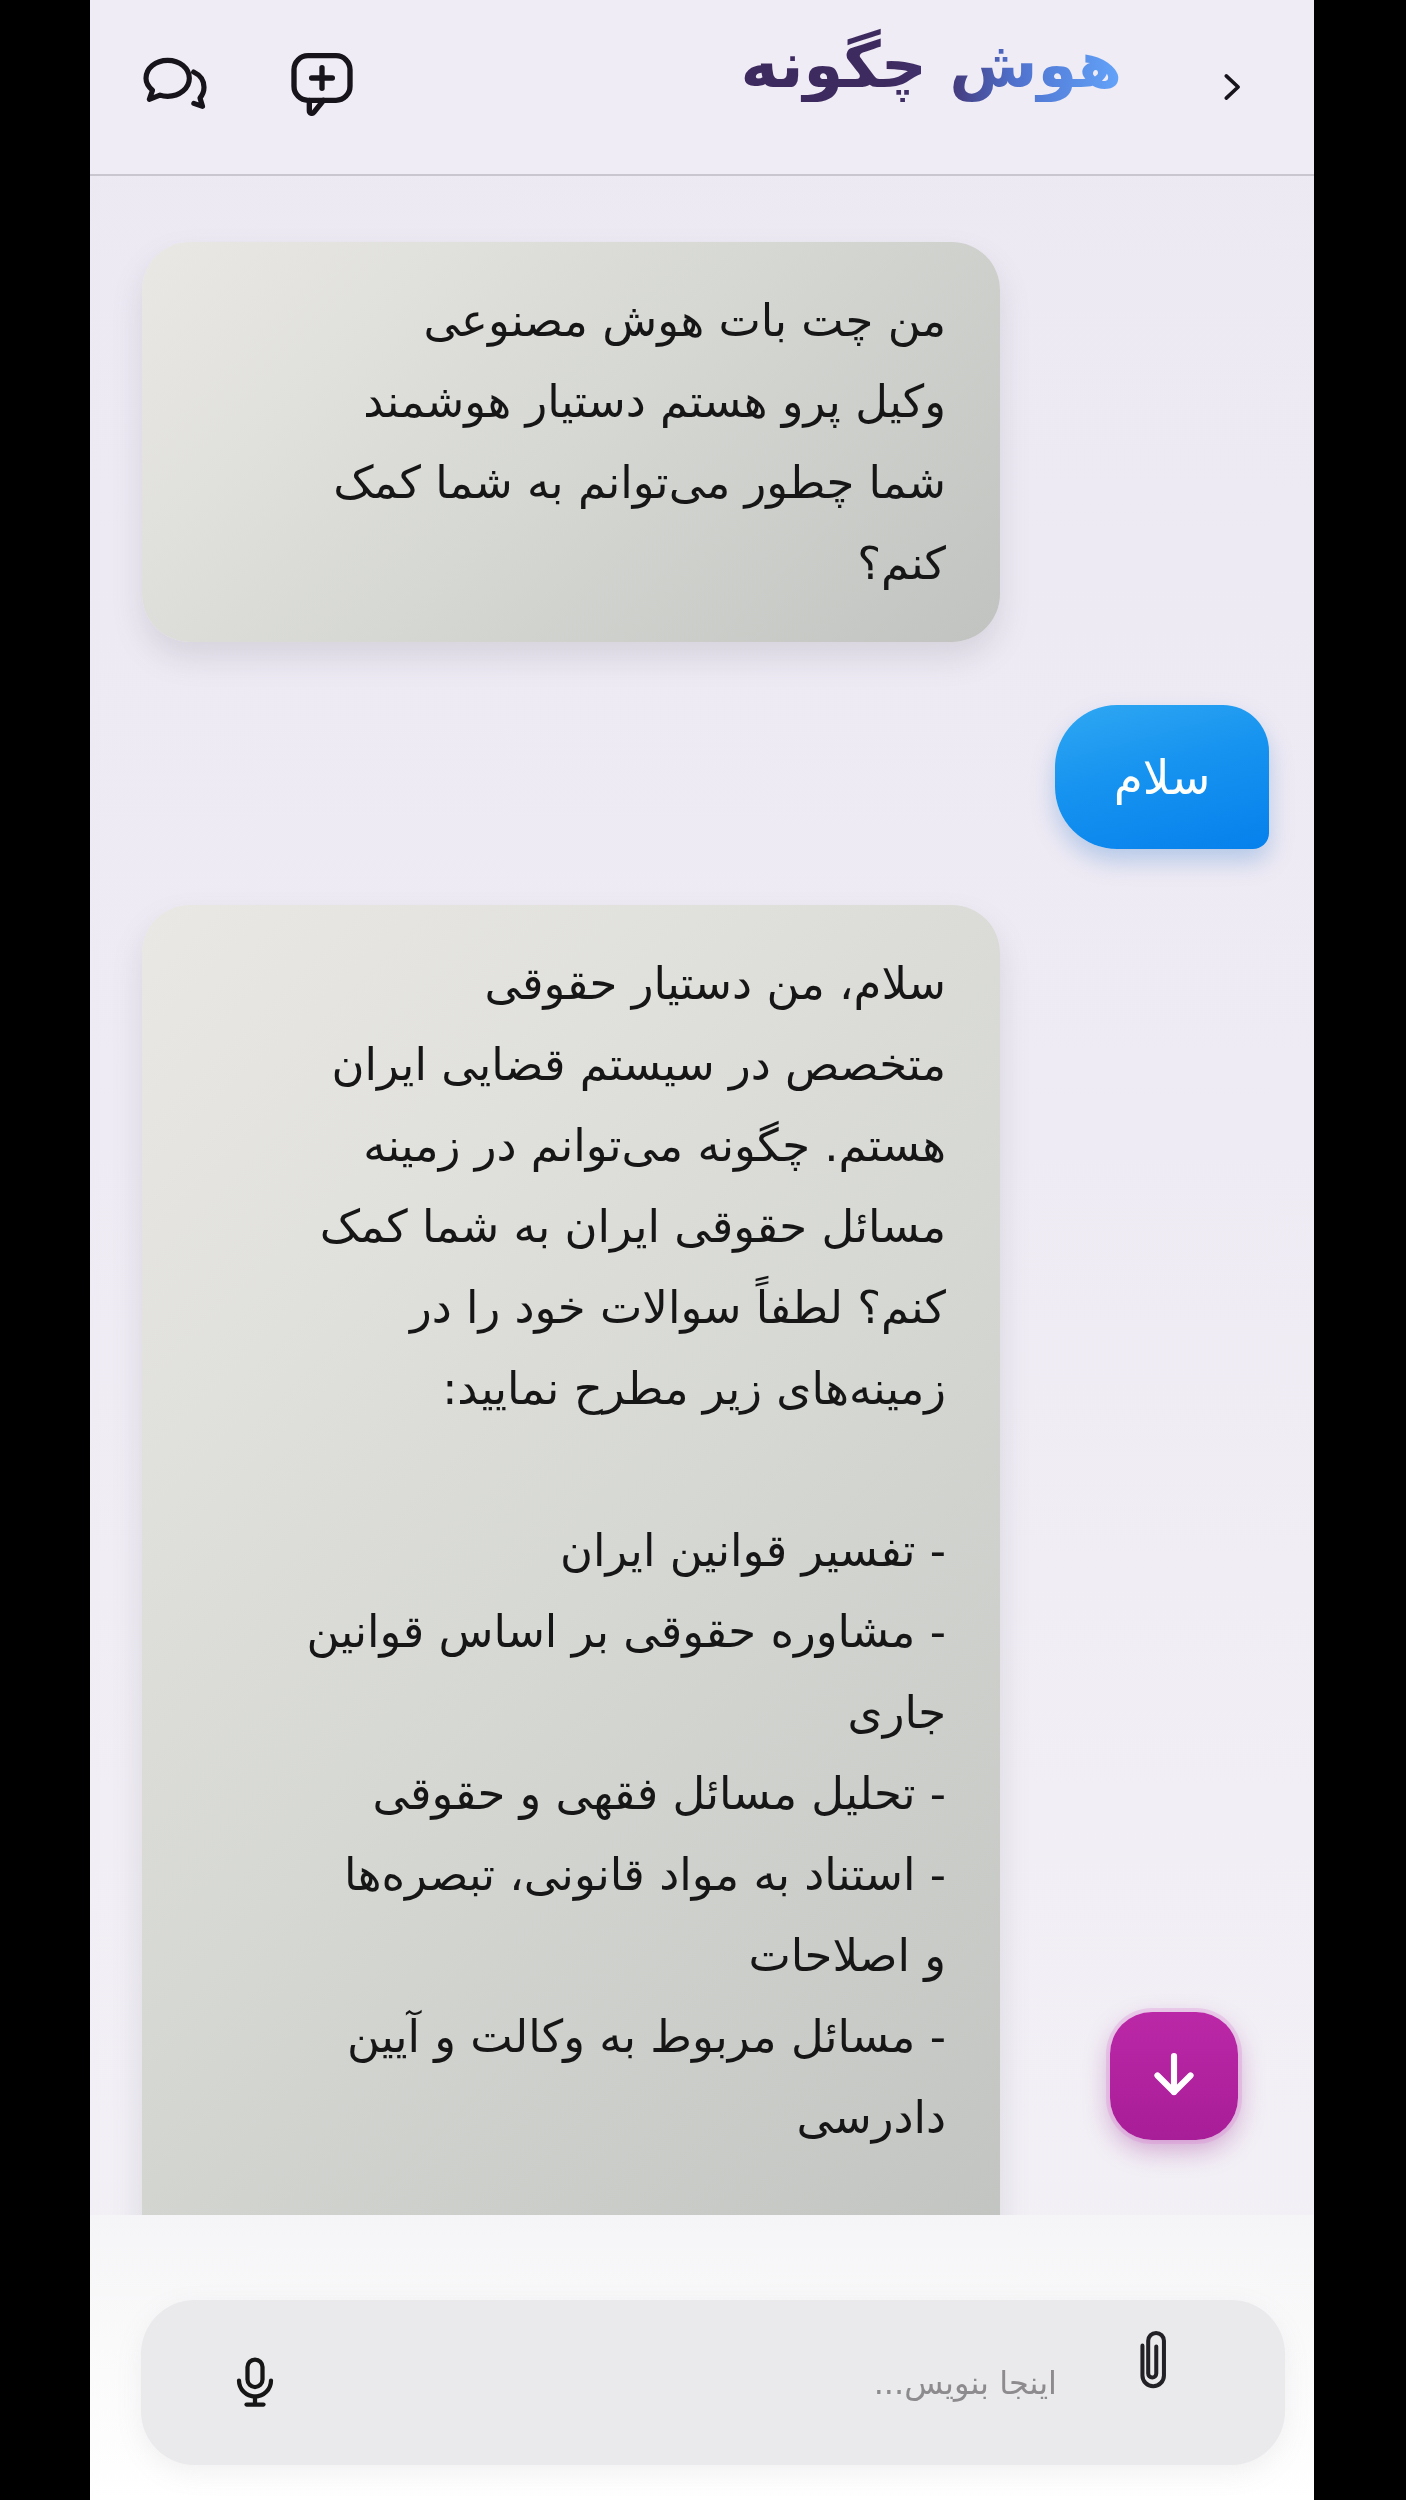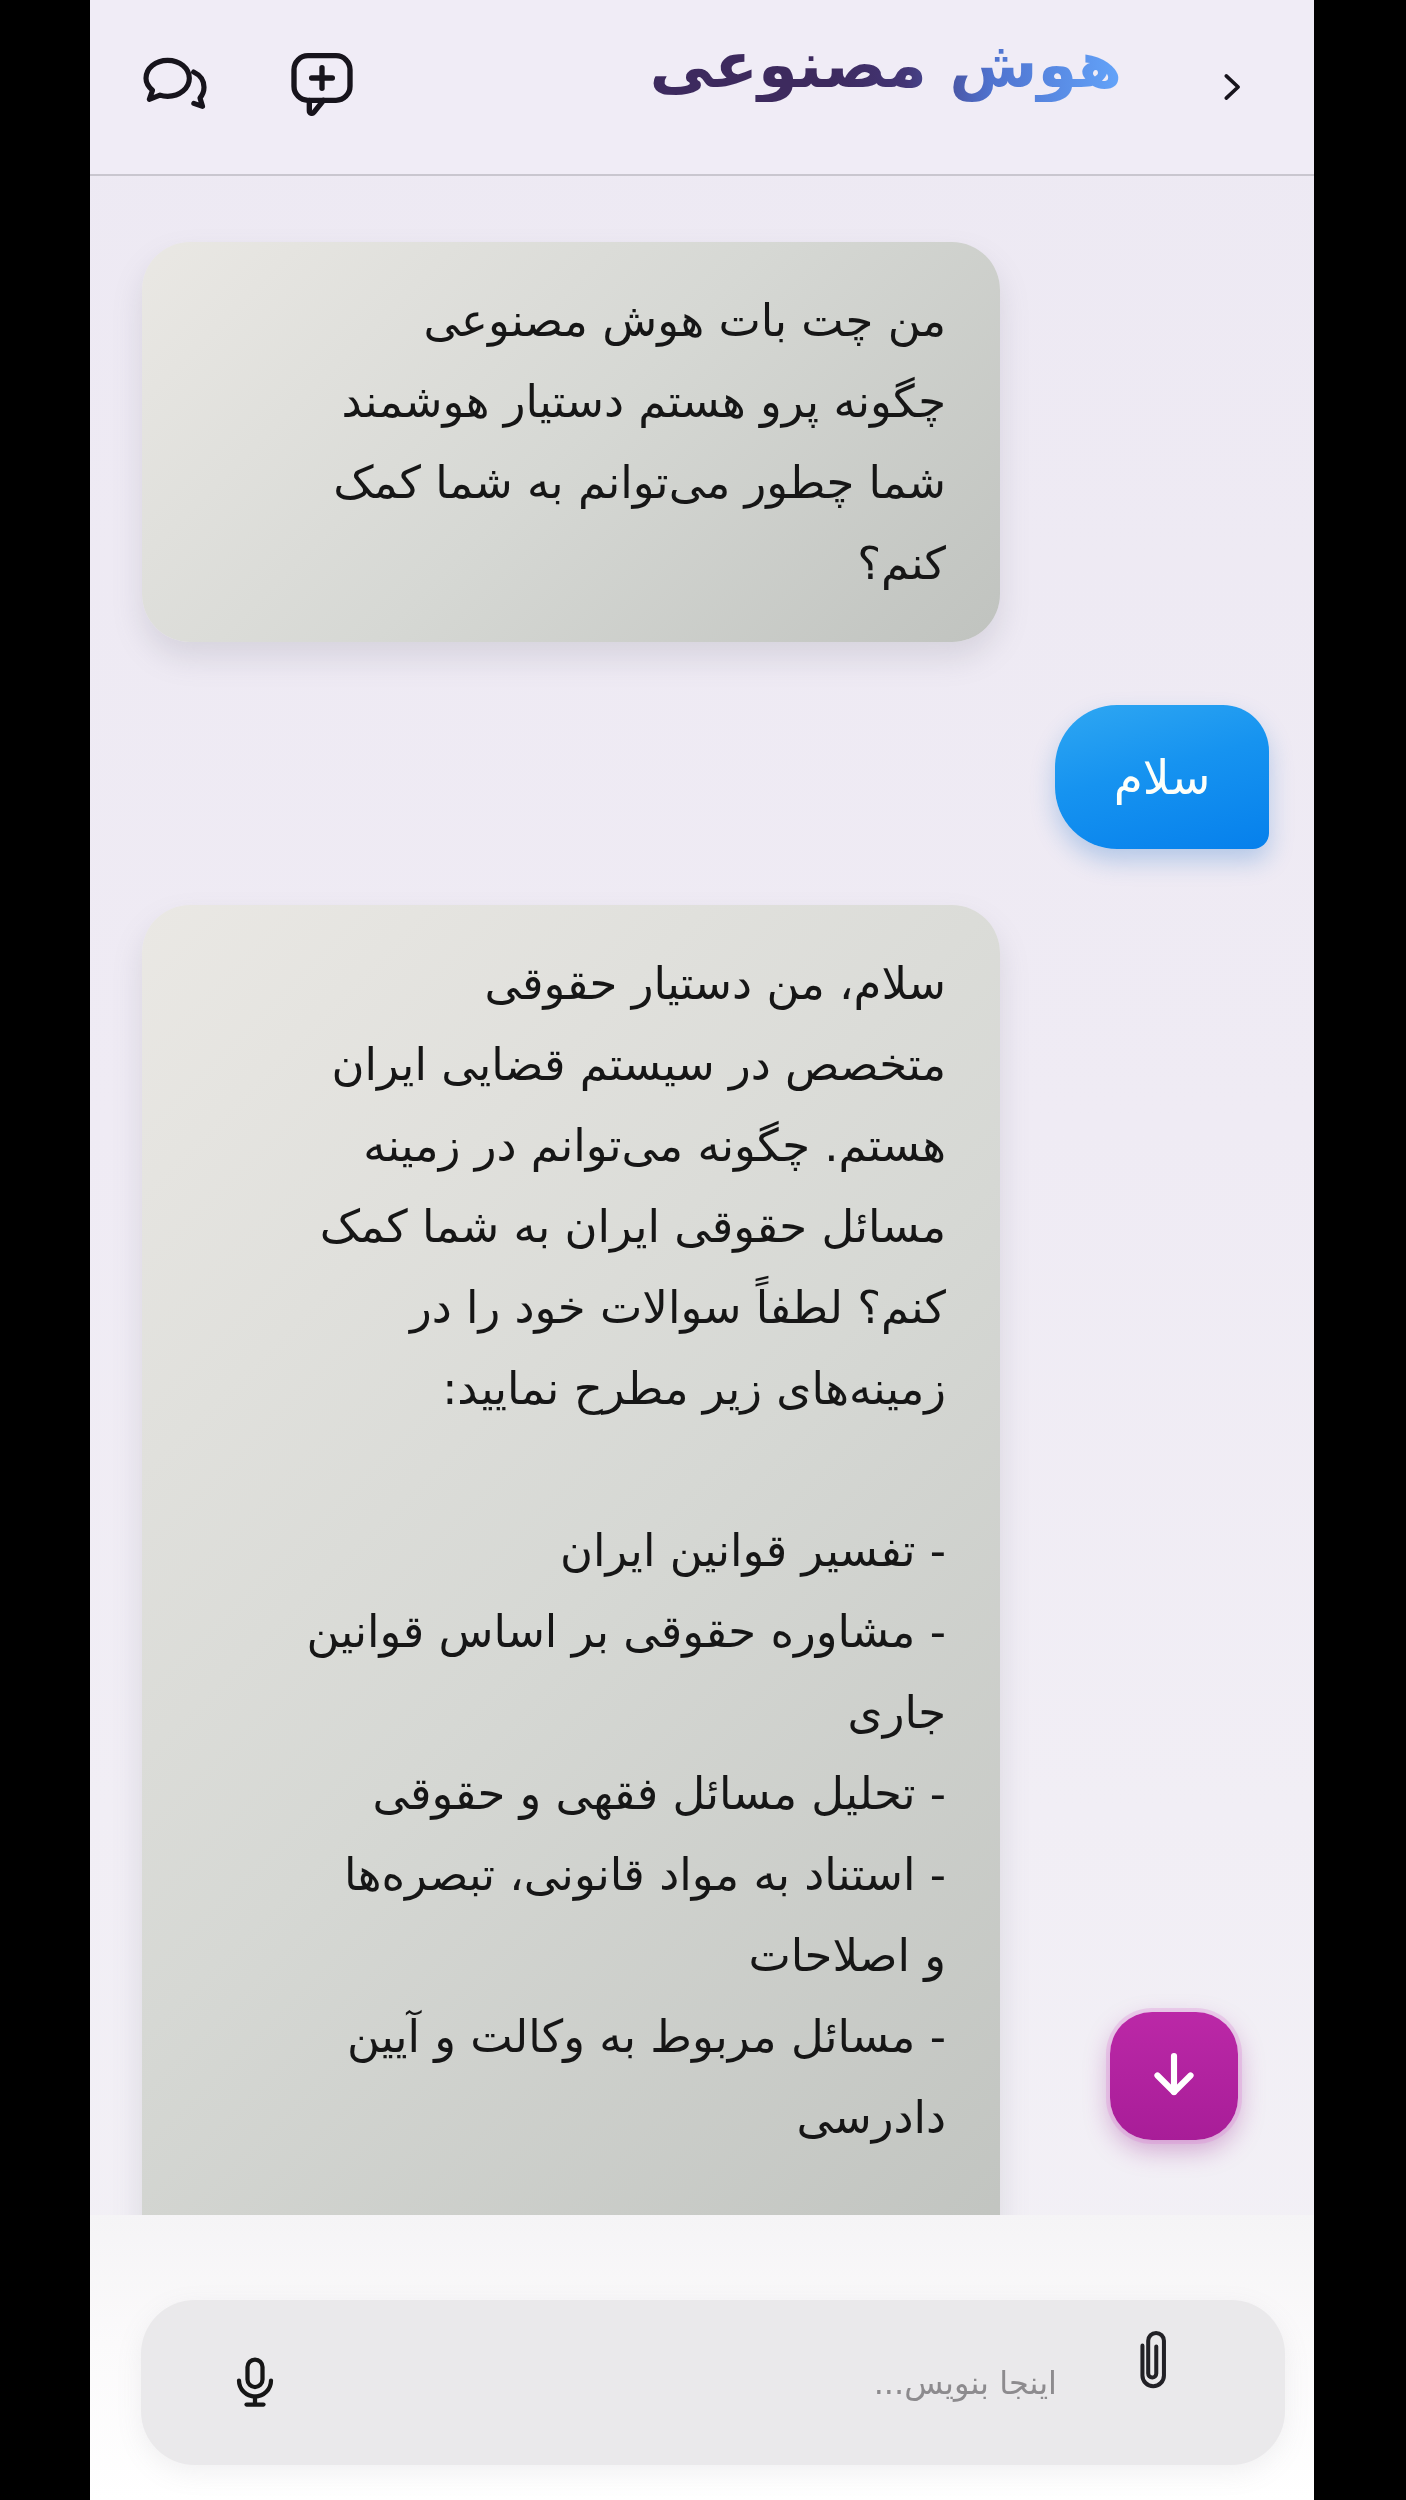--- a/index.html
+++ b/index.html
@@ -70,35 +70,35 @@
       <span>
         <svg viewBox="0 0 24 24" fill="none" stroke="#17141C" stroke-width="1.6" stroke-linecap="round" stroke-linejoin="round">
           <rect x="3.6" y="3.8" width="16.8" height="13.4" rx="4.2"></rect>
           <path d="M8.2 17.2v3.1c0 .75.9 1.05 1.35.5l2.9-3.6"></path>
           <line x1="12" y1="7.4" x2="12" y2="13.6"></line>
           <line x1="8.9" y1="10.5" x2="15.1" y2="10.5"></line>
         </svg>
       </span>
     </button>
 
-    <div class="app-title">هوش مصنوعی</div>
+    <div class="app-title">هوش چگونه</div>
 
     <button class="icon-btn back-btn">
       <span>
         <svg viewBox="0 0 24 24" fill="none" stroke="#17141C" stroke-width="2.3" stroke-linecap="round" stroke-linejoin="round">
           <polyline points="9 5 16.5 12 9 19"></polyline>
         </svg>
       </span>
     </button>
   </div>
 
   <div class="chat">
 
     <div class="bubble bot bot-1">من چت بات هوش مصنوعی
-چگونه پرو هستم دستیار هوشمند
+وکیل پرو هستم دستیار هوشمند
 شما چطور می‌توانم به شما کمک
 کنم؟</div>
 
     <div class="bubble user">سلام</div>
 
     <div class="bubble bot bot-2">سلام، من دستیار حقوقی
 متخصص در سیستم قضایی ایران
 هستم. چگونه می‌توانم در زمینه
 مسائل حقوقی ایران به شما کمک
 کنم؟ لطفاً سوالات خود را در

